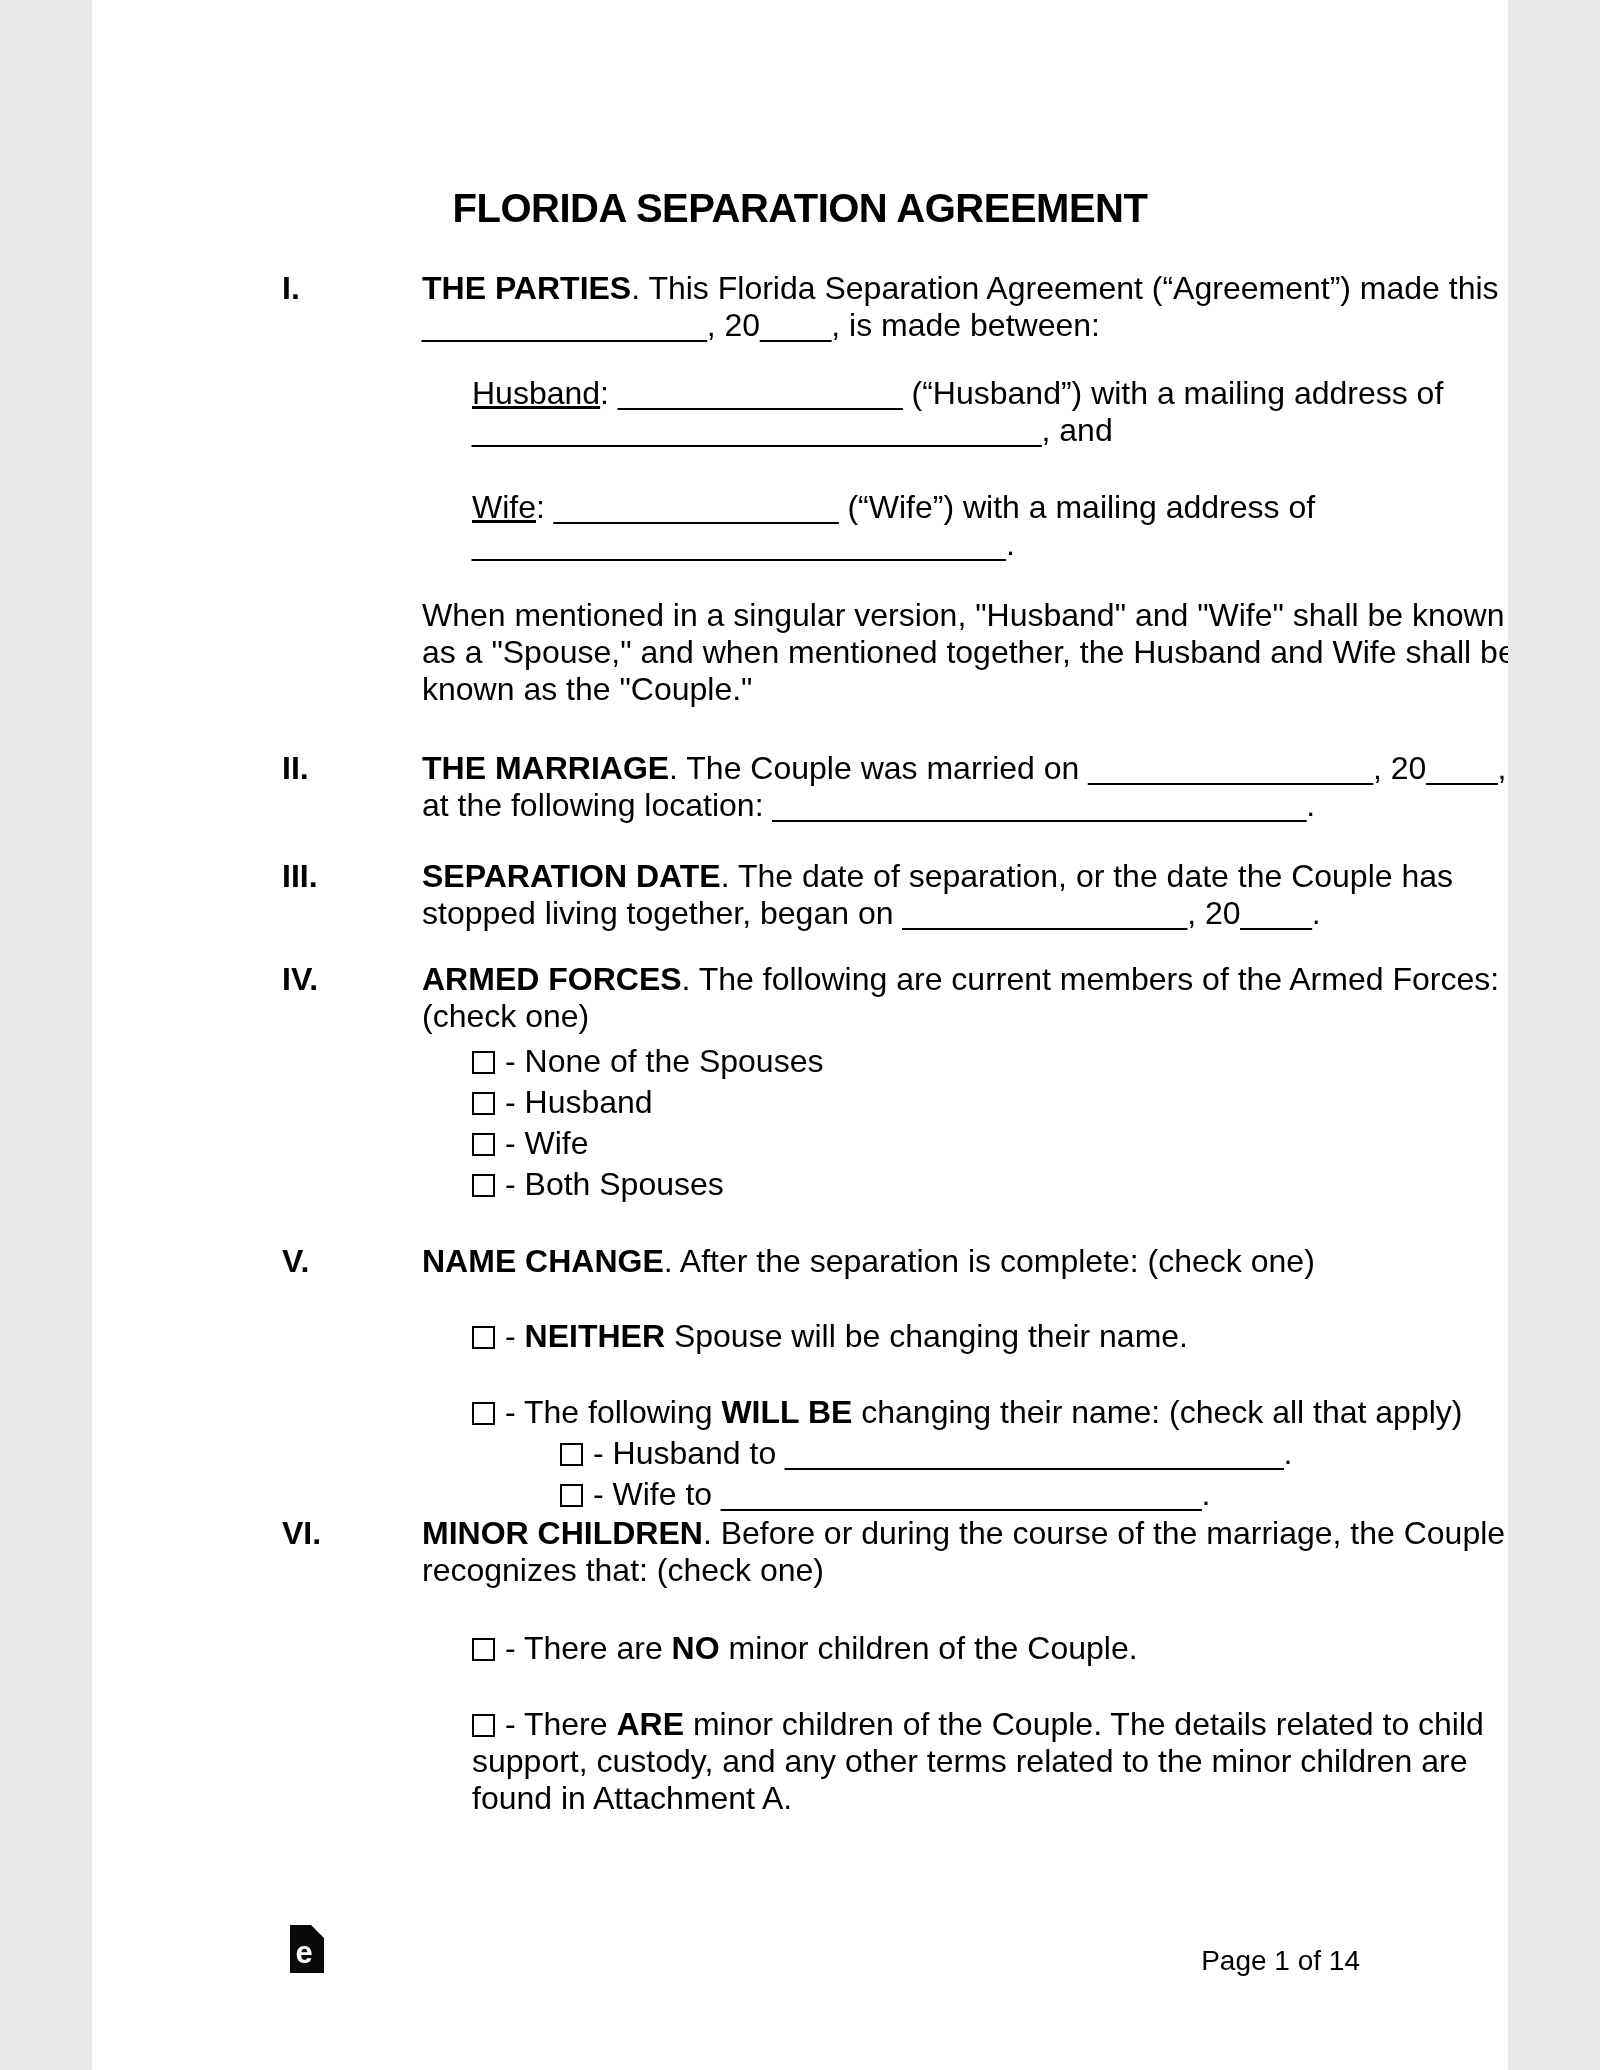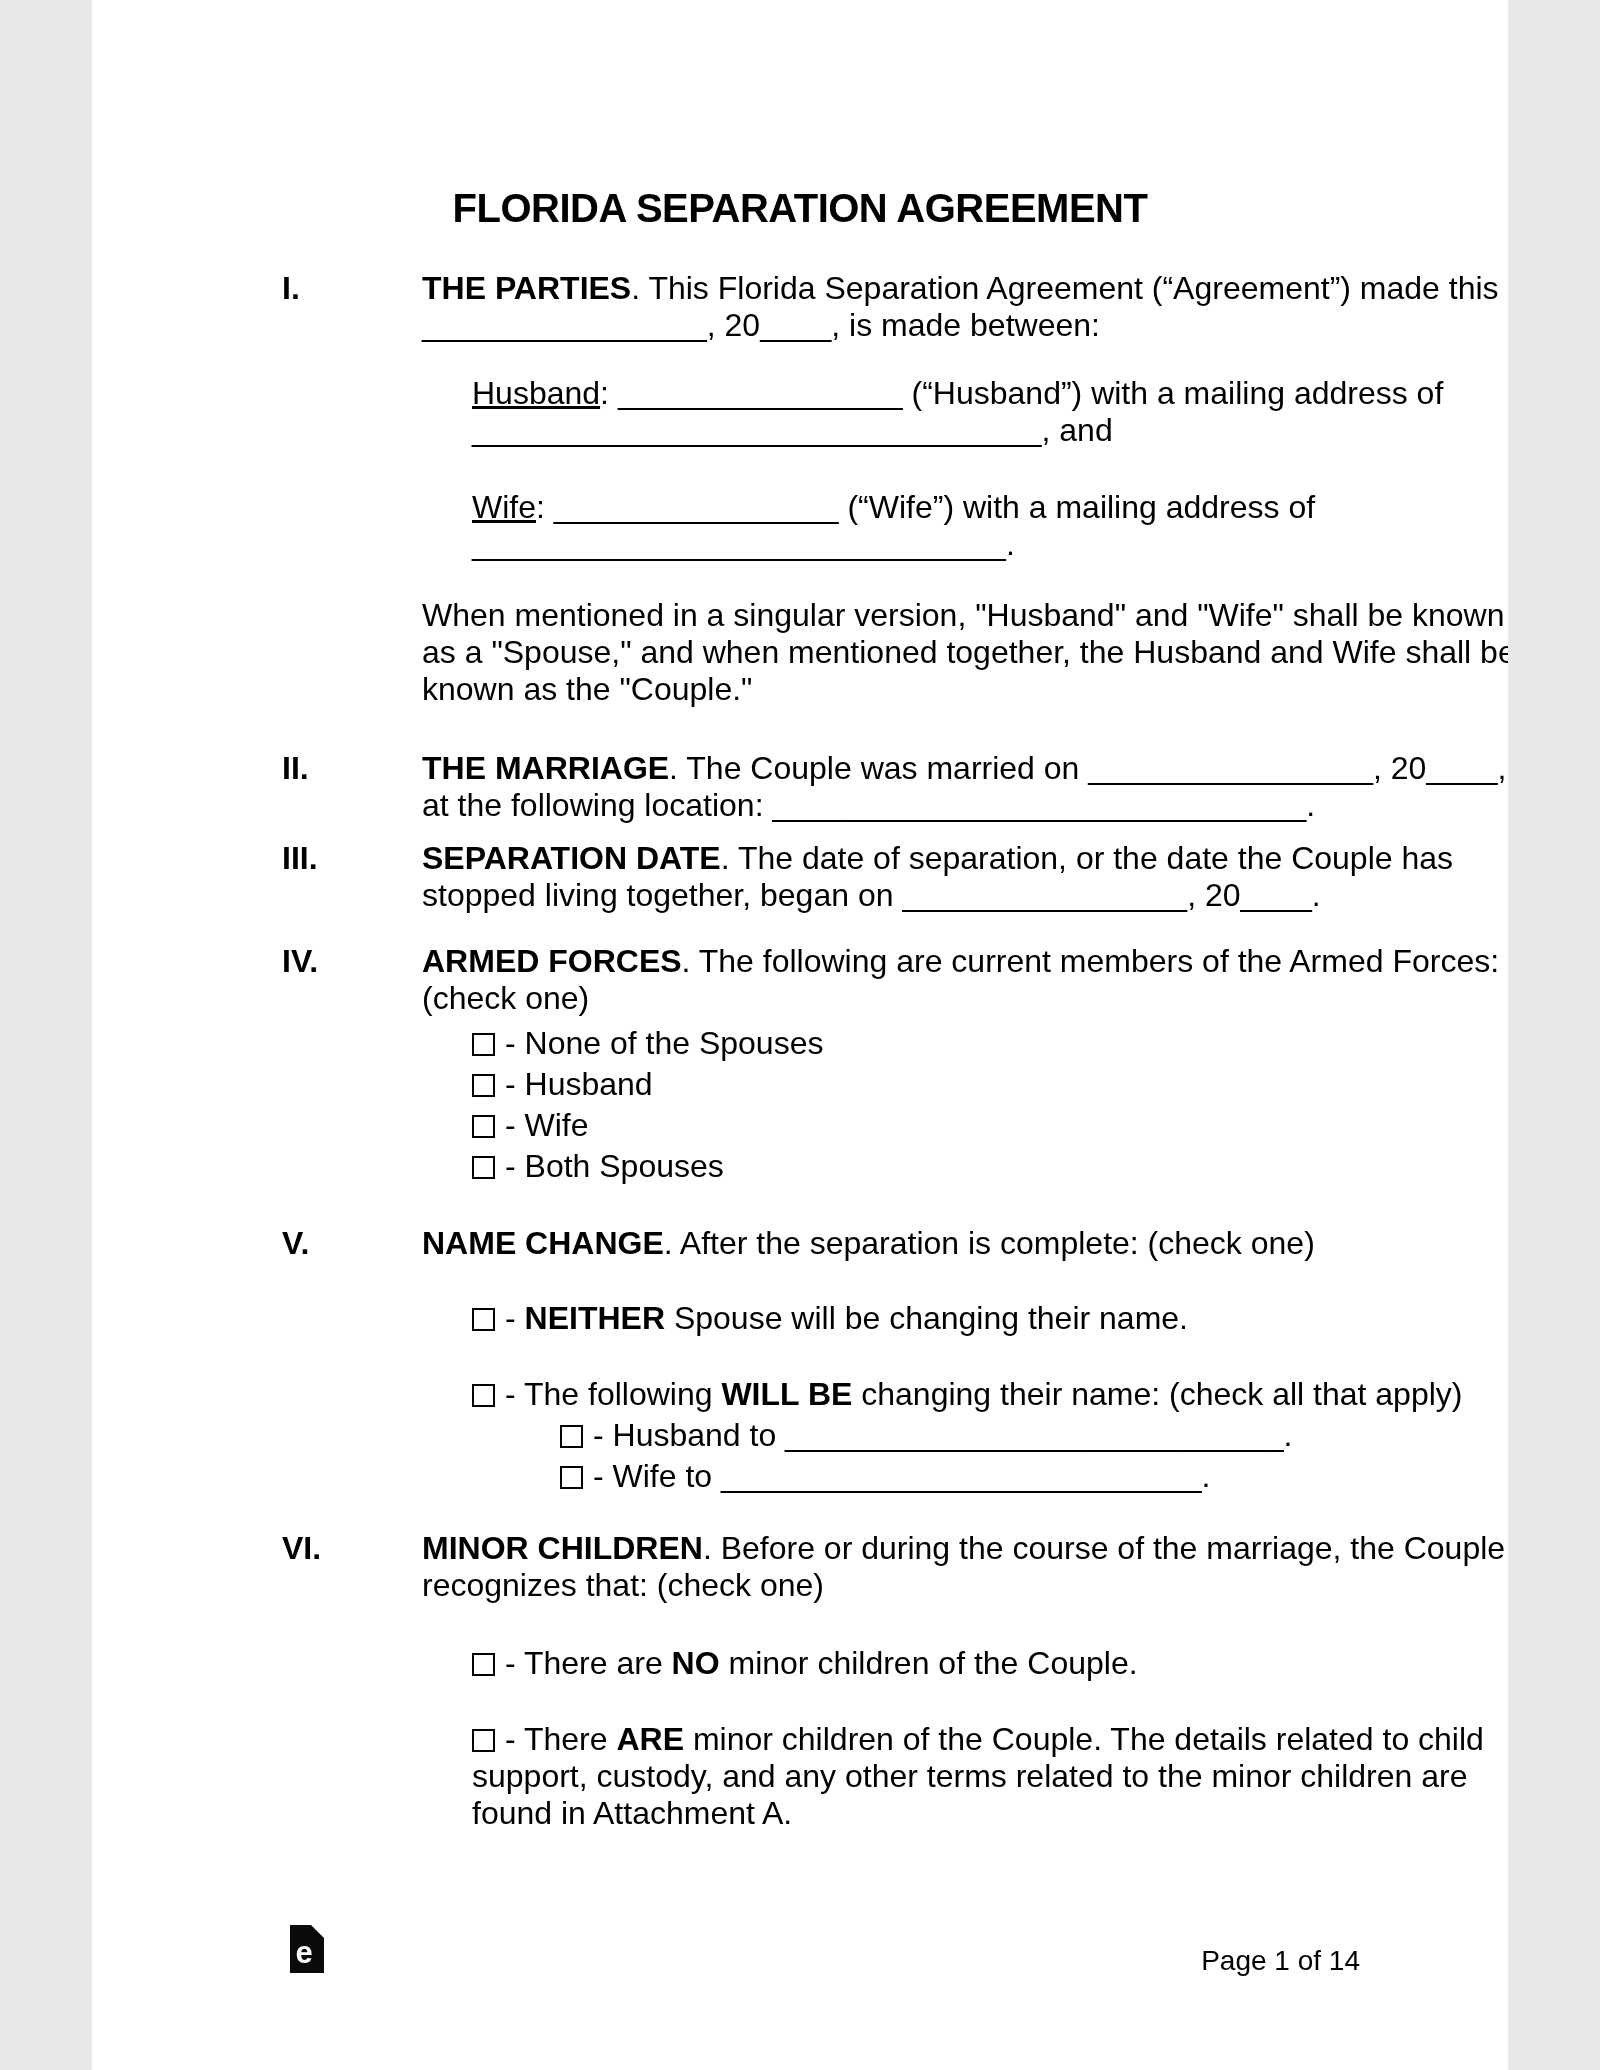--- a/index.html
+++ b/index.html
@@ -108,21 +108,21 @@
   </div>
 
   <div class="section" style="margin-top:42px;">
     <div class="numeral">II.</div>
     <div class="content">
       <p class="para"><b>THE MARRIAGE</b><span>. The Couple was married on ________________, 20____,
 at the following location: ______________________________.</span></p>
     </div>
   </div>
 
-  <div class="section" style="margin-top:16px;">
+  <div class="section" style="margin-top:34px;">
     <div class="numeral">III.</div>
     <div class="content">
       <p class="para"><b>SEPARATION DATE</b><span>. The date of separation, or the date the Couple has
 stopped living together, began on ________________, 20____.</span></p>
     </div>
   </div>
 
   <div class="section" style="margin-top:29px;">
     <div class="numeral">IV.</div>
     <div class="content">
@@ -139,21 +139,21 @@
     <div class="numeral">V.</div>
     <div class="content">
       <p class="para"><b>NAME CHANGE</b><span>. After the separation is complete: (check one)</span></p>
       <p class="para cbrow indent1" style="margin-top:36px;"><span class="cb"></span><span>- </span><b>NEITHER</b><span> Spouse will be changing their name.</span></p>
       <p class="para cbrow indent1" style="margin-top:35px;"><span class="cb"></span><span>- The following </span><b>WILL BE</b><span> changing their name: (check all that apply)</span></p>
       <p class="para cbrow indent2"><span class="cb"></span><span>- Husband to ____________________________.</span></p>
       <p class="para cbrow indent2"><span class="cb"></span><span>- Wife to ___________________________.</span></p>
     </div>
   </div>
 
-  <div class="section" style="margin-top:33px;">
+  <div class="section" style="">
     <div class="numeral">VI.</div>
     <div class="content">
       <p class="para"><b>MINOR CHILDREN</b><span>. Before or during the course of the marriage, the Couple
 recognizes that: (check one)</span></p>
       <p class="para cbrow indent1" style="margin-top:39px;"><span class="cb"></span><span>- There are </span><b>NO</b><span> minor children of the Couple.</span></p>
       <p class="para indent1" style="margin-top:37px;"><span class="cb"></span><span>- There </span><b>ARE</b><span> minor children of the Couple. The details related to child
 support, custody, and any other terms related to the minor children are
 found in Attachment A.</span></p>
     </div>
   </div>

